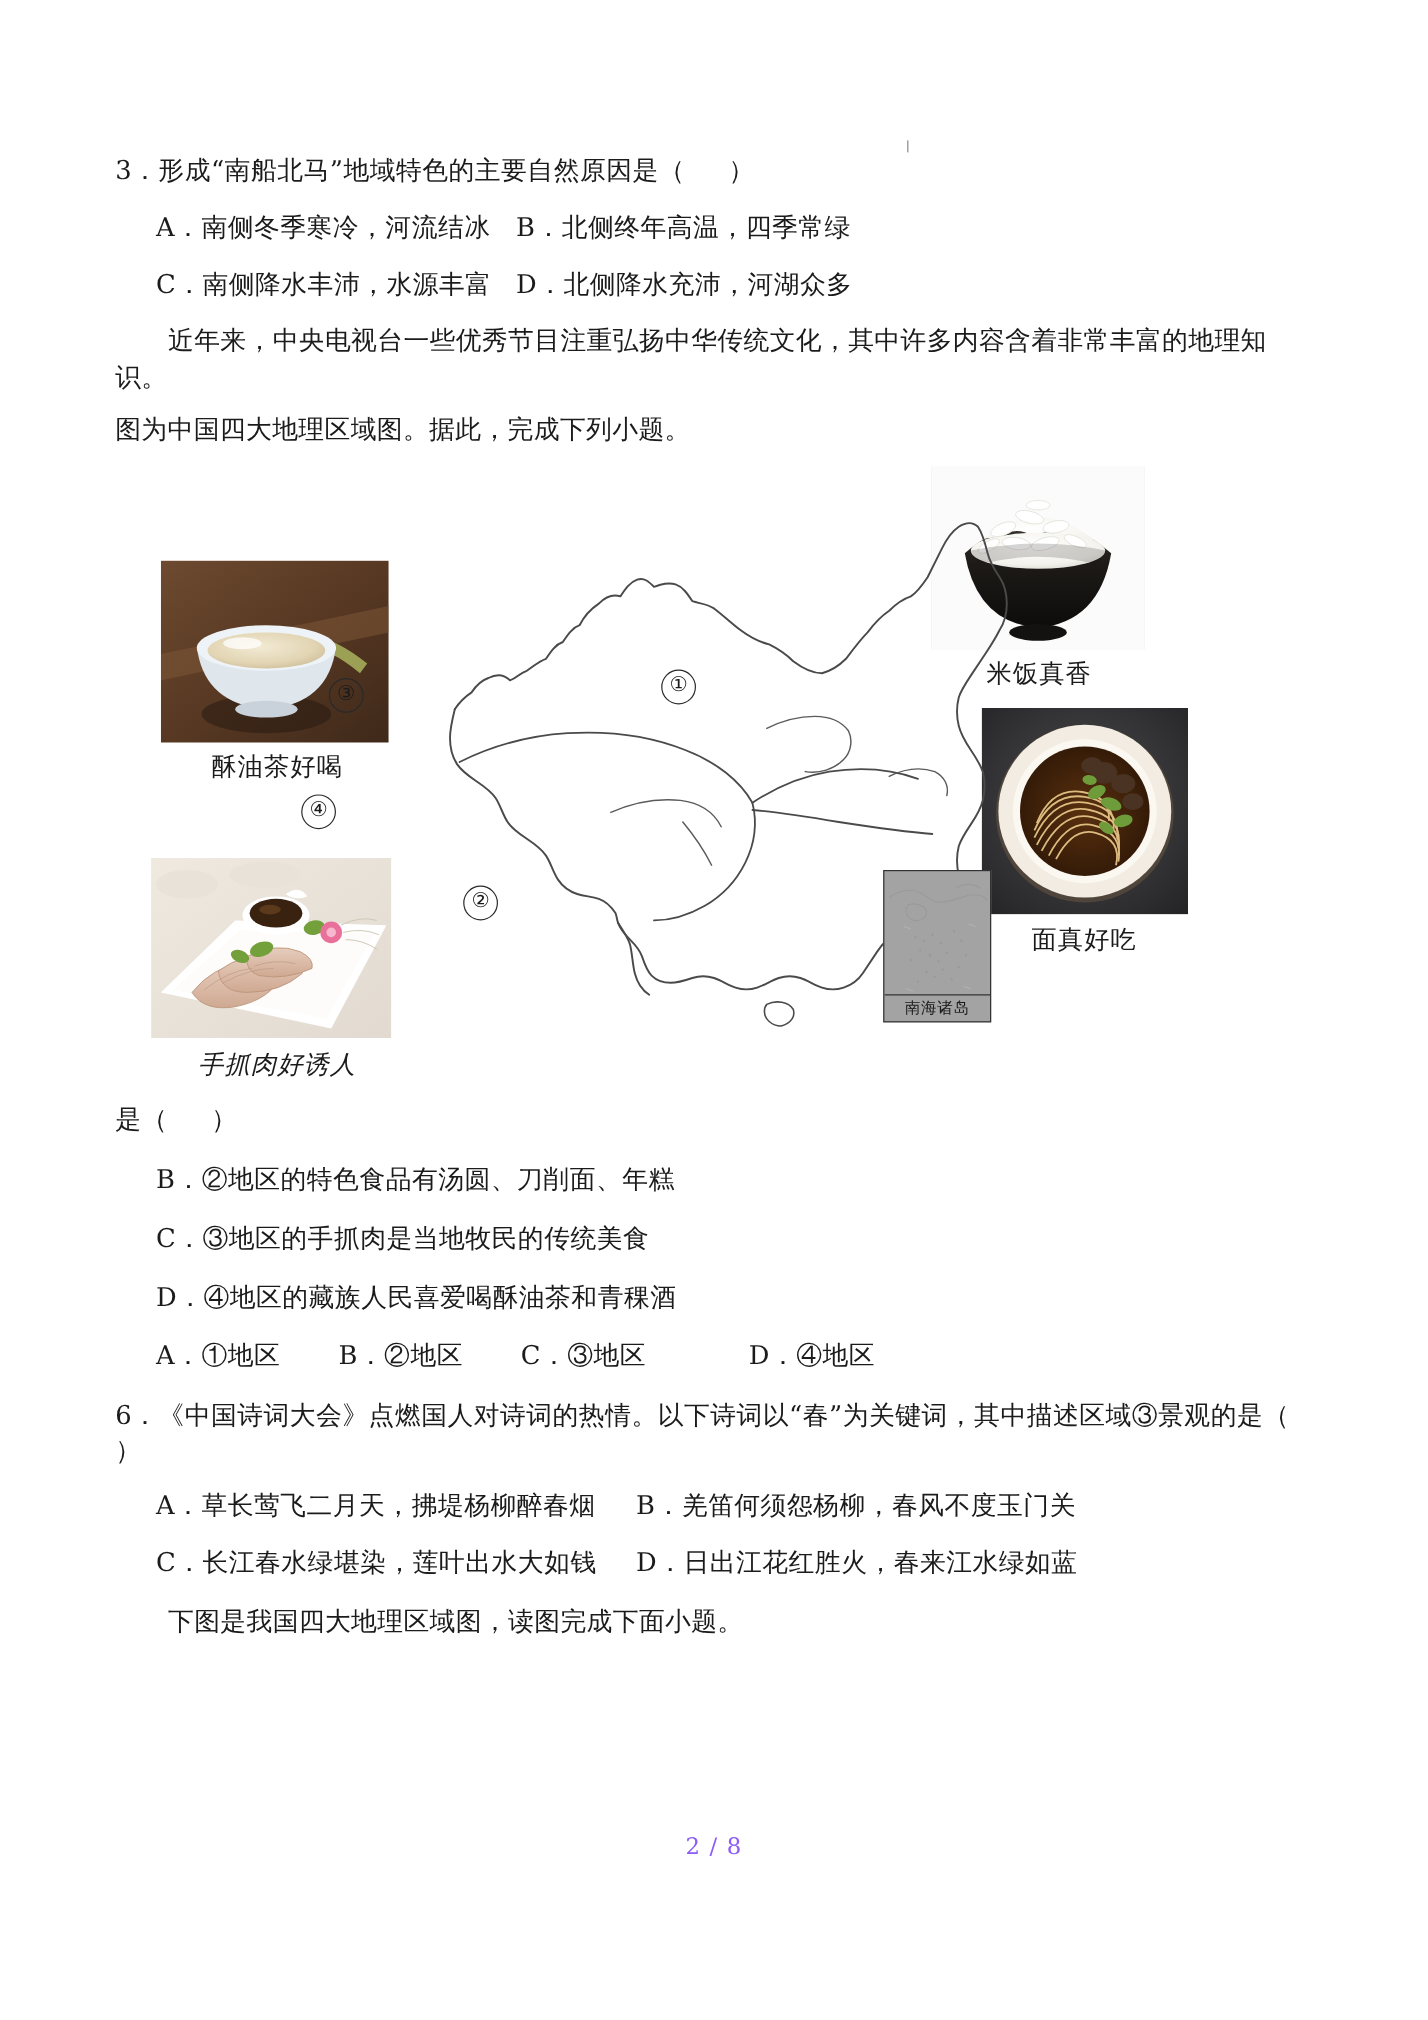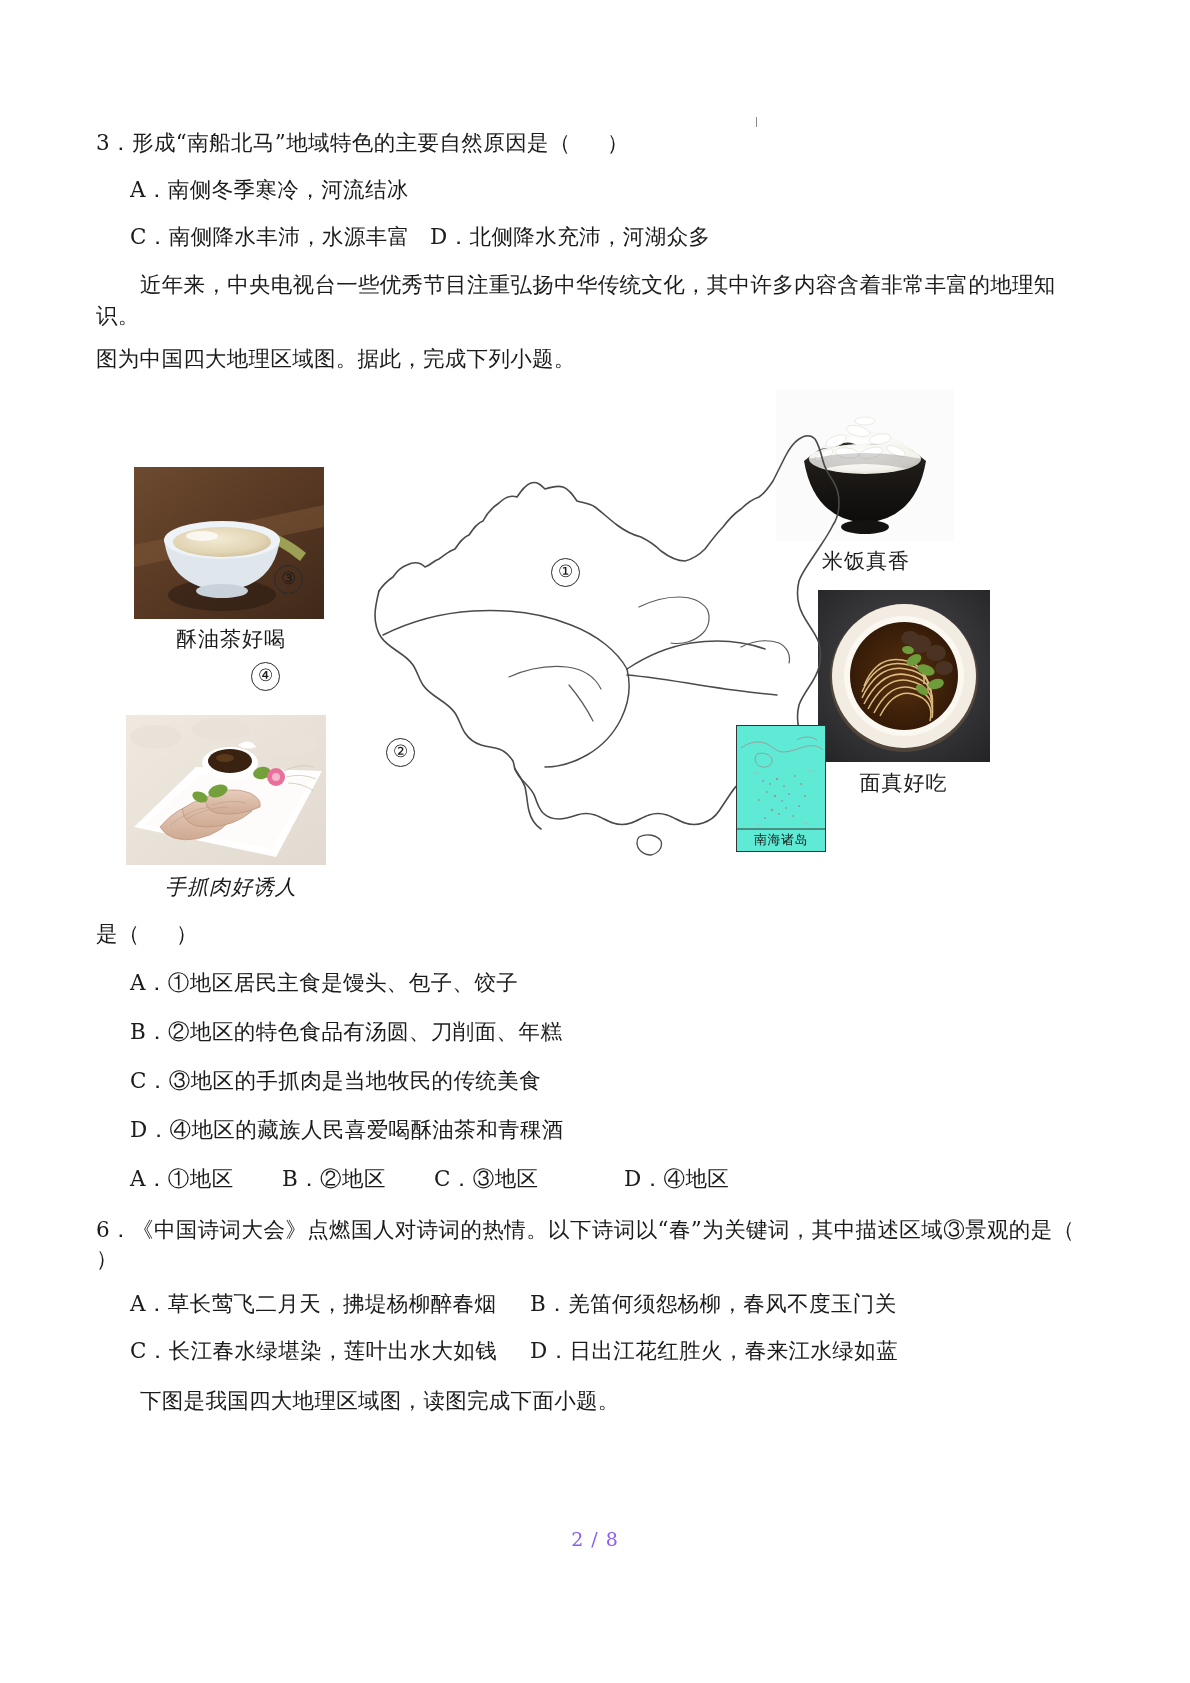--- a/index.html
+++ b/index.html
@@ -118,21 +118,21 @@
   #cap-meat   { left: 10px; top: 488px; width: 250px; font-style: italic; }
 
   
   #inset-box {
     position: absolute;
     left: 640px;
     top: 340px;
     width: 88px;
     height: 125px;
     border: 1.4px solid #333;
-    background: #5eead4;
+    background: #a3a3a3;
     overflow: hidden;
   }
   #inset-label {
     position: absolute;
     left: 0;
     bottom: 2px;
     width: 100%;
     text-align: center;
     font-size: 13px;
     letter-spacing: 0.5px;
@@ -190,20 +190,21 @@
 
 <div class="page">
 
   <div class="tick"></div>
 
   <div class="content">
 
     <p class="qline qstem">3．形成“南船北马”地域特色的主要自然原因是（     ）</p>
     <div class="opts-row">
       <span class="opt opt-a">A．南侧冬季寒冷，河流结冰</span>
+      <span class="opt opt-b">B．北侧终年高温，四季常绿</span>
     </div>
     <div class="opts-row">
       <span class="opt opt-a">C．南侧降水丰沛，水源丰富</span>
       <span class="opt opt-b">D．北侧降水充沛，河湖众多</span>
     </div>
 
     <p class="para">近年来，中央电视台一些优秀节目注重弘扬中华传统文化，其中许多内容含着非常丰富的地理知识。</p>
     <p class="para-cont">图为中国四大地理区域图。据此，完成下列小题。</p>
 
     <div class="figure">
@@ -524,21 +525,20 @@
               <path d="M66 96 l6 2"></path>
           </g>
           <line x1="0" y1="103" x2="88" y2="103" stroke="#333" stroke-width="1"></line>
         </svg>
         <div id="inset-label">南海诸岛</div>
       </div>
 
     </div>
 
     <p class="qline" style="margin-bottom:20px;">是（     ）</p>
-    <div class="opt-block">A．①地区居民主食是馒头、包子、饺子</div>
     <div class="opt-block">B．②地区的特色食品有汤圆、刀削面、年糕</div>
     <div class="opt-block">C．③地区的手抓肉是当地牧民的传统美食</div>
     <div class="opt-block">D．④地区的藏族人民喜爱喝酥油茶和青稞酒</div>
 
     <div class="opts-row" style="margin-bottom:22px;">
       <span class="opt opt-q5">A．①地区</span>
       <span class="opt opt-q5">B．②地区</span>
       <span class="opt opt-q5" style="width:190px;">C．③地区</span>
       <span class="opt opt-q5">D．④地区</span>
     </div>

